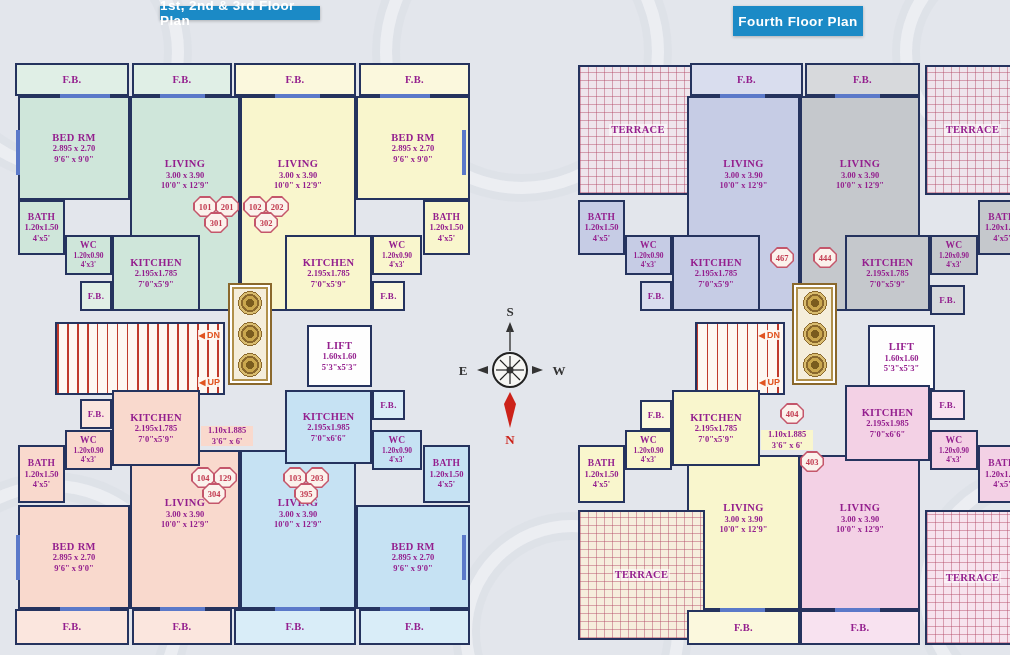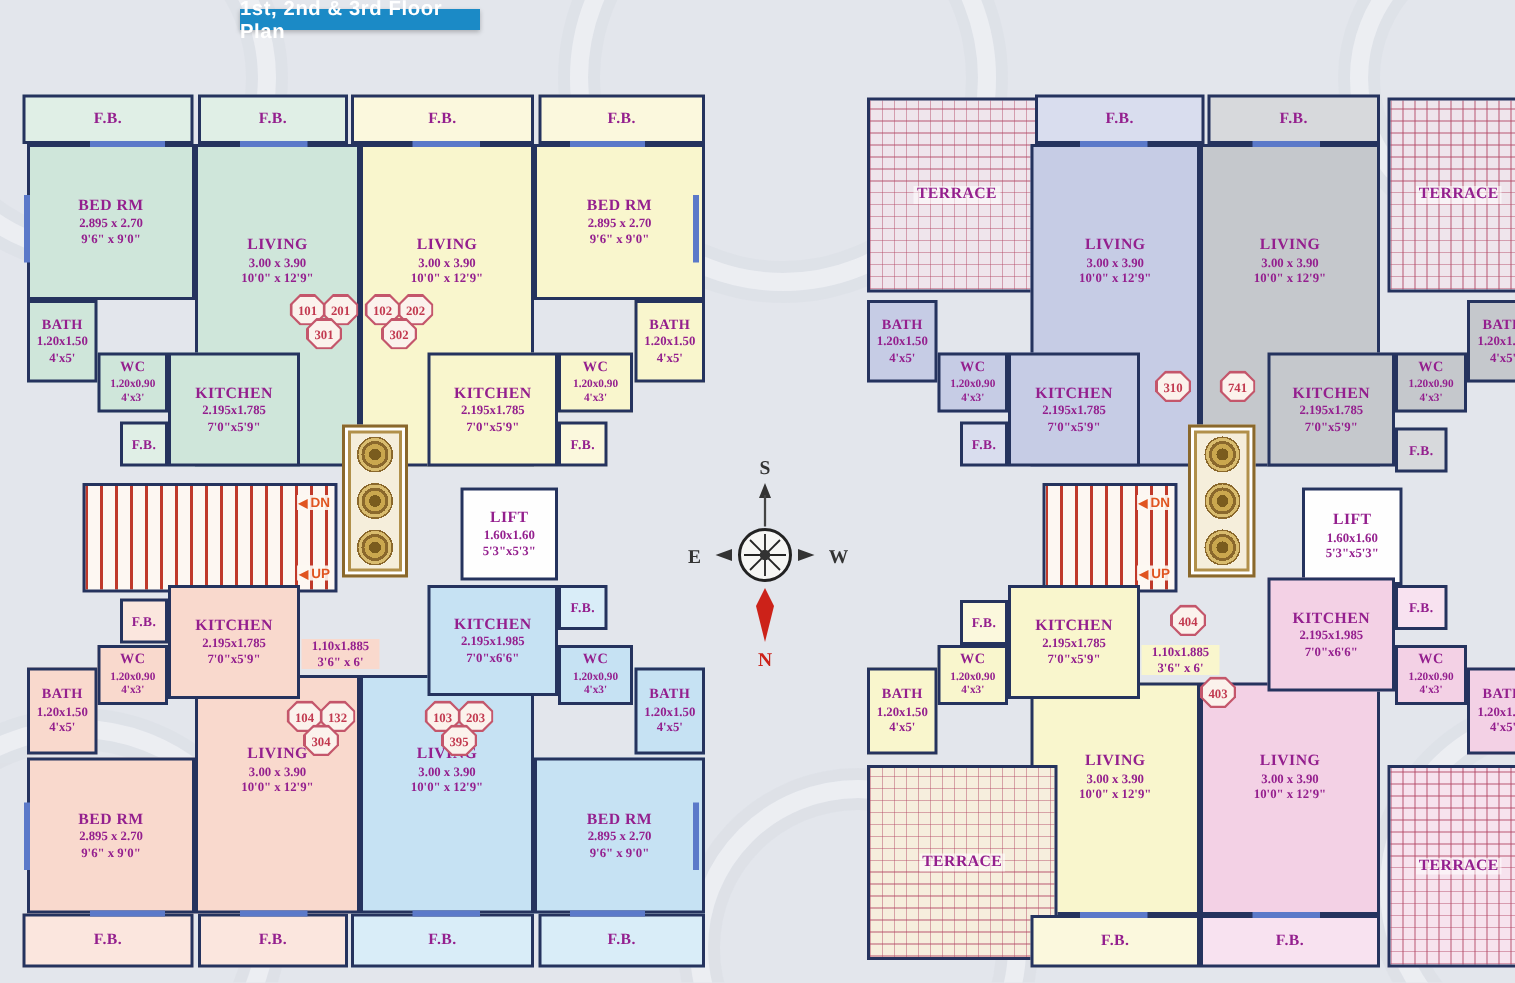--- a/index.html
+++ b/index.html
@@ -73,20 +73,23 @@
   <div class="orn" style="left:-60px;top:-70px;width:220px;height:220px"></div>
   <div class="orn" style="left:380px;top:-90px;width:260px;height:260px"></div>
   <div class="orn" style="left:900px;top:-50px;width:180px;height:180px"></div>
   <div class="orn" style="left:-80px;top:480px;width:240px;height:240px"></div>
   <div class="orn" style="left:460px;top:520px;width:200px;height:200px"></div>
   <div class="orn" style="left:920px;top:470px;width:220px;height:220px"></div>
 
   <div class="banner" style="left:160px;top:6px;width:160px;height:14px">
     <span>1st, 2nd &amp; 3rd Floor Plan</span>
   </div>
+  <div class="banner" style="left:733px;top:6px;width:130px;height:30px">
+    <span>Fourth Floor Plan</span>
+  </div>
 
   <div class="plan" style="left:10px;top:60px;width:462px;height:590px">
 
     <div class="room" style="left:5px;top:3px;width:114px;height:33px;background:#e0efe6">
         <span class="rn">F.B.</span>
       </div>
     <div class="room" style="left:122px;top:3px;width:100px;height:33px;background:#e0efe6">
         <span class="rn">F.B.</span>
       </div>
     <div class="room" style="left:224px;top:3px;width:122px;height:33px;background:#fbf8dd">
@@ -267,21 +270,21 @@
     <div class="badge" style="left:255px;top:136px">
         <span>202</span>
       </div>
     <div class="badge" style="left:244px;top:152px">
         <span>302</span>
       </div>
     <div class="badge" style="left:181px;top:407px">
         <span>104</span>
       </div>
     <div class="badge" style="left:203px;top:407px">
-        <span>132</span>
+        <span>129</span>
       </div>
     <div class="badge" style="left:192px;top:423px">
         <span>304</span>
       </div>
     <div class="badge" style="left:273px;top:407px">
         <span>103</span>
       </div>
     <div class="badge" style="left:295px;top:407px">
         <span>203</span>
       </div>
@@ -449,24 +452,24 @@
       </div>
 
     <div class="room" style="left:117px;top:550px;width:113px;height:35px;background:#fbf8dd">
         <span class="rn">F.B.</span>
       </div>
     <div class="room" style="left:230px;top:550px;width:120px;height:35px;background:#f8e2f0">
         <span class="rn">F.B.</span>
       </div>
 
     <div class="badge" style="left:200px;top:187px">
-        <span>310</span>
+        <span>467</span>
       </div>
     <div class="badge" style="left:243px;top:187px">
-        <span>741</span>
+        <span>444</span>
       </div>
     <div class="badge" style="left:210px;top:343px">
         <span>404</span>
       </div>
     <div class="badge" style="left:230px;top:391px">
         <span>403</span>
       </div>
 
     <div class="win" style="left:150px;top:34px;width:45px;height:4px"></div>
     <div class="win" style="left:265px;top:34px;width:45px;height:4px"></div>

